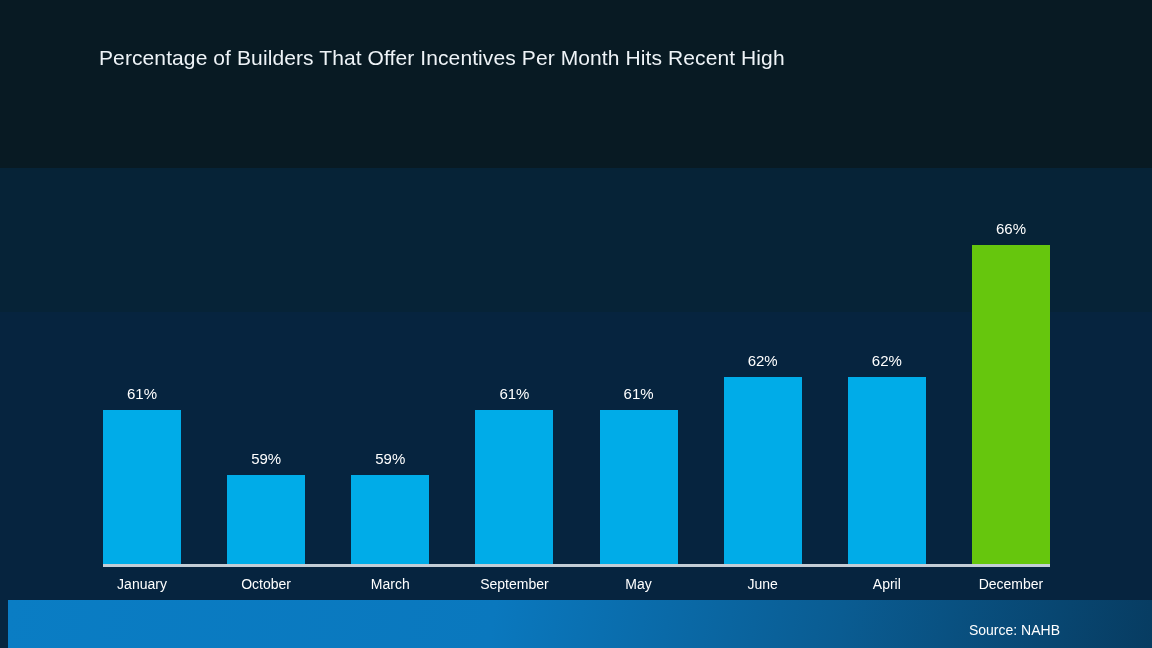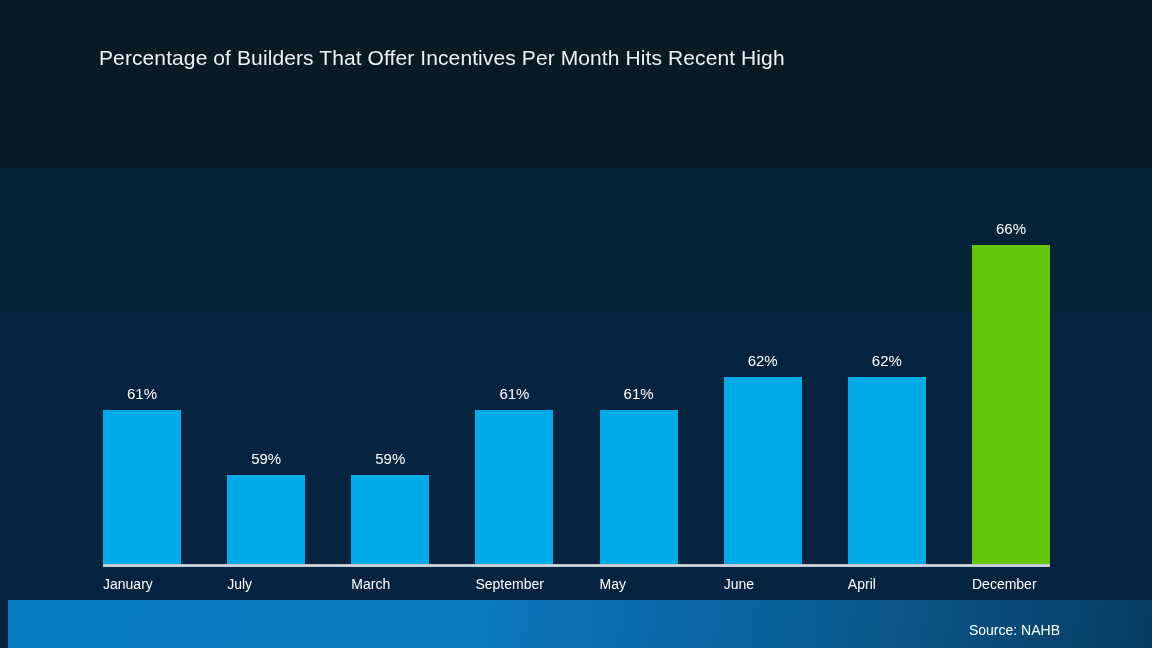--- a/index.html
+++ b/index.html
@@ -67,21 +67,21 @@
     width:947px; height:3px; background:#C3CDD6;
   }
 
   
   .cats {
     position:absolute; left:103px; top:576px;
     width:947px; height:26px;
     display:flex; justify-content:space-between;
   }
   .cat {
-    width:78px; 
+    width:78px; text-align:center;
     font-size:14px; color:#FFFFFF; white-space:nowrap;
   }
 
   
   .footer {
     position:absolute; left:8px; top:600px;
     width:1152px; height:60px;
     background:linear-gradient(100deg,#0A7DC4 0%,#0A78BE 42%,#0A5C92 72%,#073B60 100%);
   }
   .source {
@@ -137,21 +137,21 @@
           <div class="bar-label">66%</div>
           <div class="bar-rect accent" style="height: 319px; background: rgb(102, 198, 13);"></div>
         </div>
       </div>
   </div>
 
   <div class="axis-line"></div>
 
   <div class="cats" id="cats">
       <div class="cat">January</div>
-      <div class="cat">July</div>
+      <div class="cat">October</div>
       <div class="cat">March</div>
       <div class="cat">September</div>
       <div class="cat">May</div>
       <div class="cat">June</div>
       <div class="cat">April</div>
       <div class="cat">December</div>
     </div>
 
   <div class="footer">
     <div class="source">Source: NAHB</div>

